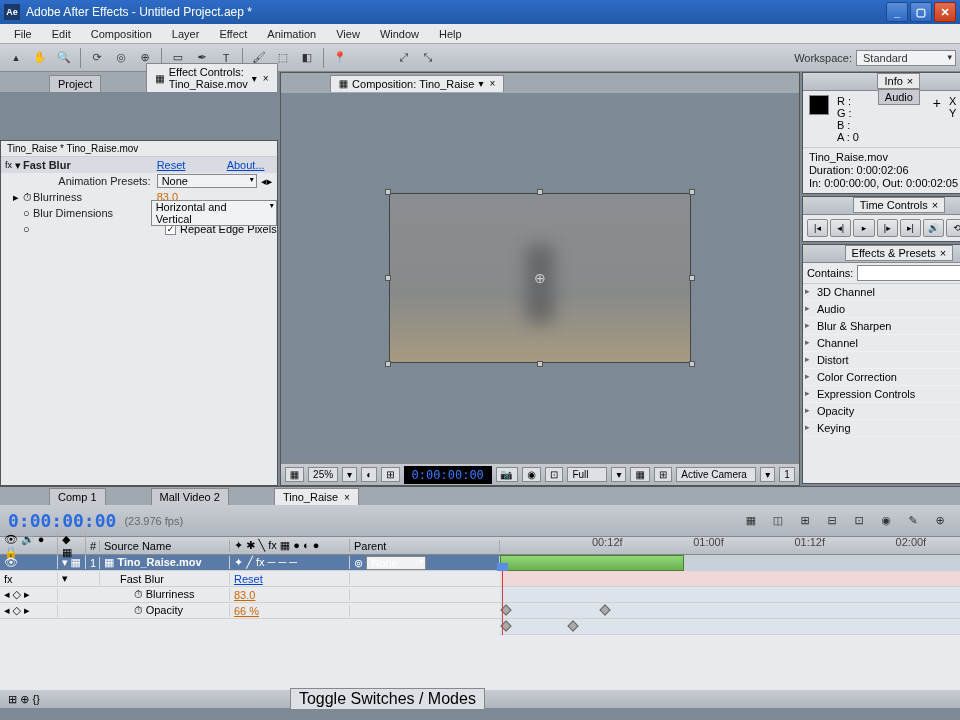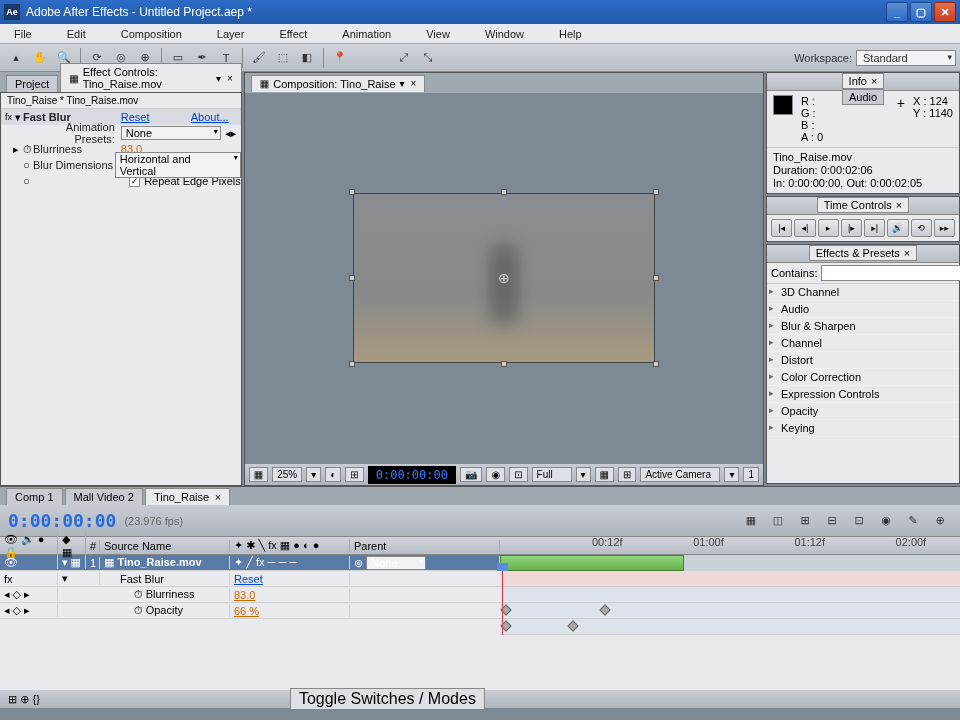--- a/index.html
+++ b/index.html
@@ -3,36 +3,36 @@
 <meta charset="utf-8">
 <style>
 * { box-sizing: border-box; margin: 0; padding: 0; font-family: Tahoma, Arial, sans-serif; font-size: 11px; }
 body { background: #7d8a95; width: 960px; height: 720px; overflow: hidden; position: relative; }
 .titlebar { background: linear-gradient(#2d6bc7, #225aa8); height: 24px; display: flex; align-items: center; padding: 0 4px; color: #fff; }
 .titlebar .icon { width: 16px; height: 16px; background: #1a3a6b; margin-right: 6px; display: flex; align-items: center; justify-content: center; font-size: 9px; font-weight: bold; }
 .titlebar .title { flex: 1; font-size: 12px; }
 .winbtns { display: flex; gap: 2px; }
 .winbtn { width: 22px; height: 20px; background: linear-gradient(#5a8ed6,#2d6bc7); border: 1px solid #1a4a8a; border-radius: 2px; display: flex; align-items: center; justify-content: center; color: #fff; font-weight: bold; }
 .winbtn.close { background: linear-gradient(#e07050,#c84020); border-color: #a02000; }
-.menubar { background: #e8eaed; height: 20px; display: flex; align-items: center; padding: 0 4px; border-bottom: 1px solid #aaa; gap: 15px; }
+.menubar { background: #e8eaed; height: 20px; display: flex; align-items: center; padding: 0 4px; border-bottom: 1px solid #aaa; }
 .menubar span { padding: 2px 10px; color: #222; }
 .toolbar { background: linear-gradient(#d0d4da,#b8bec6); height: 28px; display: flex; align-items: center; padding: 0 4px; border-bottom: 1px solid #888; }
 .tbtn { width: 22px; height: 22px; margin: 0 1px; display: flex; align-items: center; justify-content: center; border: 1px solid transparent; border-radius: 2px; color: #333; }
 .divider { width: 1px; height: 20px; background: #888; margin: 0 4px; }
 .workspace-area { margin-left: auto; display: flex; align-items: center; gap: 4px; color: #333; }
 .dropdown { background: #f0f2f5; border: 1px solid #888; padding: 1px 18px 1px 6px; position: relative; min-width: 100px; }
 .dropdown::after { content: "▾"; position: absolute; right: 3px; top: 1px; font-size: 9px; }
 .main { display: flex; height: 414px; background: #7d8a95; }
 .leftpanel { width: 303px; display: flex; flex-direction: column; }
 .paneltabs { display: flex; background: #a0a8b0; height: 20px; align-items: flex-end; padding-left: 6px; gap: 2px; }
-.ptab { background: #c8ccd2; border: 1px solid #888; border-bottom: none; padding: 2px 8px; display: flex; align-items: center; gap: 4px; font-size: 10px; }
+.ptab { background: #c8ccd2; border: 1px solid #888; border-bottom: none; padding: 2px 8px; display: flex; align-items: center; gap: 4px; font-size: 10px; margin-left: 43px; }
 .ptab.active { background: #e8eaed; }
 .ptab .x { font-size: 10px; margin-left: 2px; }
 .panelhdr { background: #e8eaed; padding: 2px 6px; border-bottom: 1px solid #ccc; font-size: 10px; }
-.effectcontrols { background: #e8eaed; flex: 1; overflow: hidden; border: 1px solid #555; }
+.effectcontrols { background: #e8eaed; flex: 1; overflow: hidden; border: 1px solid #555; margin-top: 48px; }
 .effrow { display: flex; align-items: center; height: 16px; padding-left: 4px; }
 .effrow.hdr { background: #d8dce2; }
 .fxicon { width: 10px; font-size: 9px; }
 .effname { flex: 1; color: #222; }
 .efflink { color: #0044cc; text-decoration: underline; cursor: pointer; }
 .effval { color: #cc6600; text-decoration: underline; }
 .smalldrop { background: #f0f2f5; border: 1px solid #888; padding: 0 14px 0 4px; position: relative; font-size: 10px; }
 .smalldrop::after { content: "▾"; position: absolute; right: 2px; top: 0; font-size: 8px; }
 .compositionpanel { flex: 1; display: flex; flex-direction: column; border: 1px solid #555; margin: 0 2px; background: #7d8a95; }
 .comphdr { background: #a0a8b0; height: 20px; display: flex; align-items: center; padding-left: 6px; }

